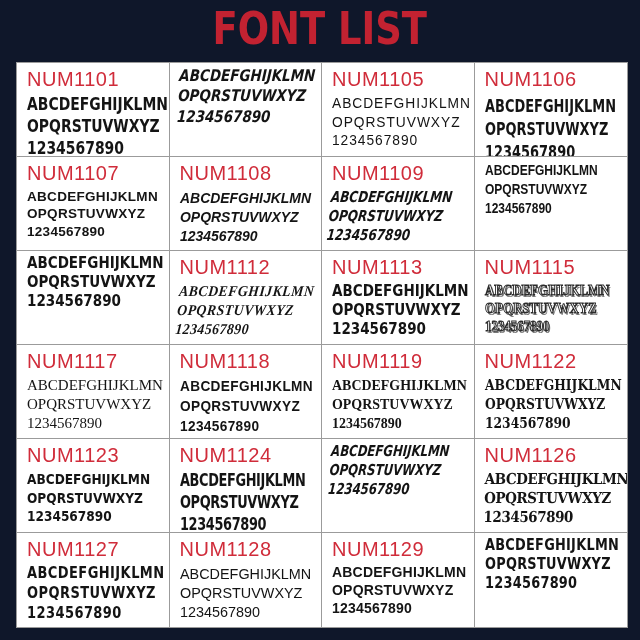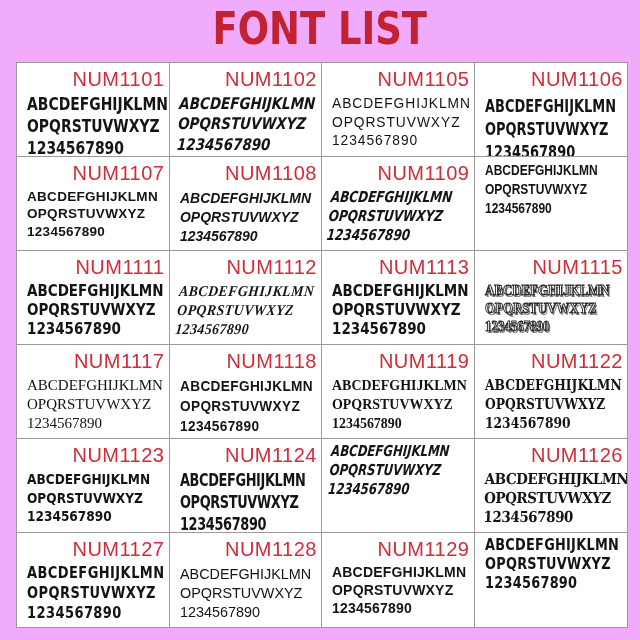--- a/index.html
+++ b/index.html
@@ -1,19 +1,19 @@
 <!DOCTYPE html>
 <html><head>
 <meta charset="utf-8">
 <style>
   html,body{margin:0;padding:0;background:#ffffff;}
   .page{
     position:relative;
     width:640px;height:640px;
-    background:#f0abfc;
+    background:#0f172a;
     font-family:"Liberation Sans", sans-serif;
     overflow:hidden;
   }
   
   .title-wrap{
     width:640px;height:56px;
     display:flex;align-items:center;justify-content:center;
   }
   .page-title{
     font-family:"DejaVu Sans", sans-serif;
@@ -47,21 +47,20 @@
   .cell:nth-child(4n){border-right:none;}
   .cell:nth-last-child(-n+4){border-bottom:none;}
   .code{
     color:#d02c3a;
     font-family:"Liberation Sans", sans-serif;
     font-size:20px;
     font-weight:400;
     letter-spacing:.5px;
     margin:2px 0 3px 0;
     white-space:nowrap;
-    text-align:right;
   }
   .sample{
     color:#141414;
     line-height:1.28;
     transform-origin:left top;
     white-space:nowrap;
   }
   .sample .l{display:block;}
   
   .s-block        {font-family:"DejaVu Sans",sans-serif;font-weight:800;font-size:17px;transform:scaleX(.82);}
@@ -100,21 +99,20 @@
   <div class="cell">
     <div class="code">NUM1101</div>
     <div class="sample s-block">
       <span class="l">ABCDEFGHIJKLMN</span>
       <span class="l">OPQRSTUVWXYZ</span>
       <span class="l">1234567890</span>
     </div>
   </div>
 
   <div class="cell">
-    <div class="code">NUM1102</div>
     <div class="sample s-block-italic">
       <span class="l">ABCDEFGHIJKLMN</span>
       <span class="l">OPQRSTUVWXYZ</span>
       <span class="l">1234567890</span>
     </div>
   </div>
 
   <div class="cell">
     <div class="code">NUM1105</div>
     <div class="sample s-comic">
@@ -162,21 +160,20 @@
 
   <div class="cell">
     <div class="sample s-condensed">
       <span class="l">ABCDEFGHIJKLMN</span>
       <span class="l">OPQRSTUVWXYZ</span>
       <span class="l">1234567890</span>
     </div>
   </div>
 
   <div class="cell">
-    <div class="code">NUM1111</div>
     <div class="sample s-rounded">
       <span class="l">ABCDEFGHIJKLMN</span>
       <span class="l">OPQRSTUVWXYZ</span>
       <span class="l">1234567890</span>
     </div>
   </div>
 
   <div class="cell">
     <div class="code">NUM1112</div>
     <div class="sample s-script">

